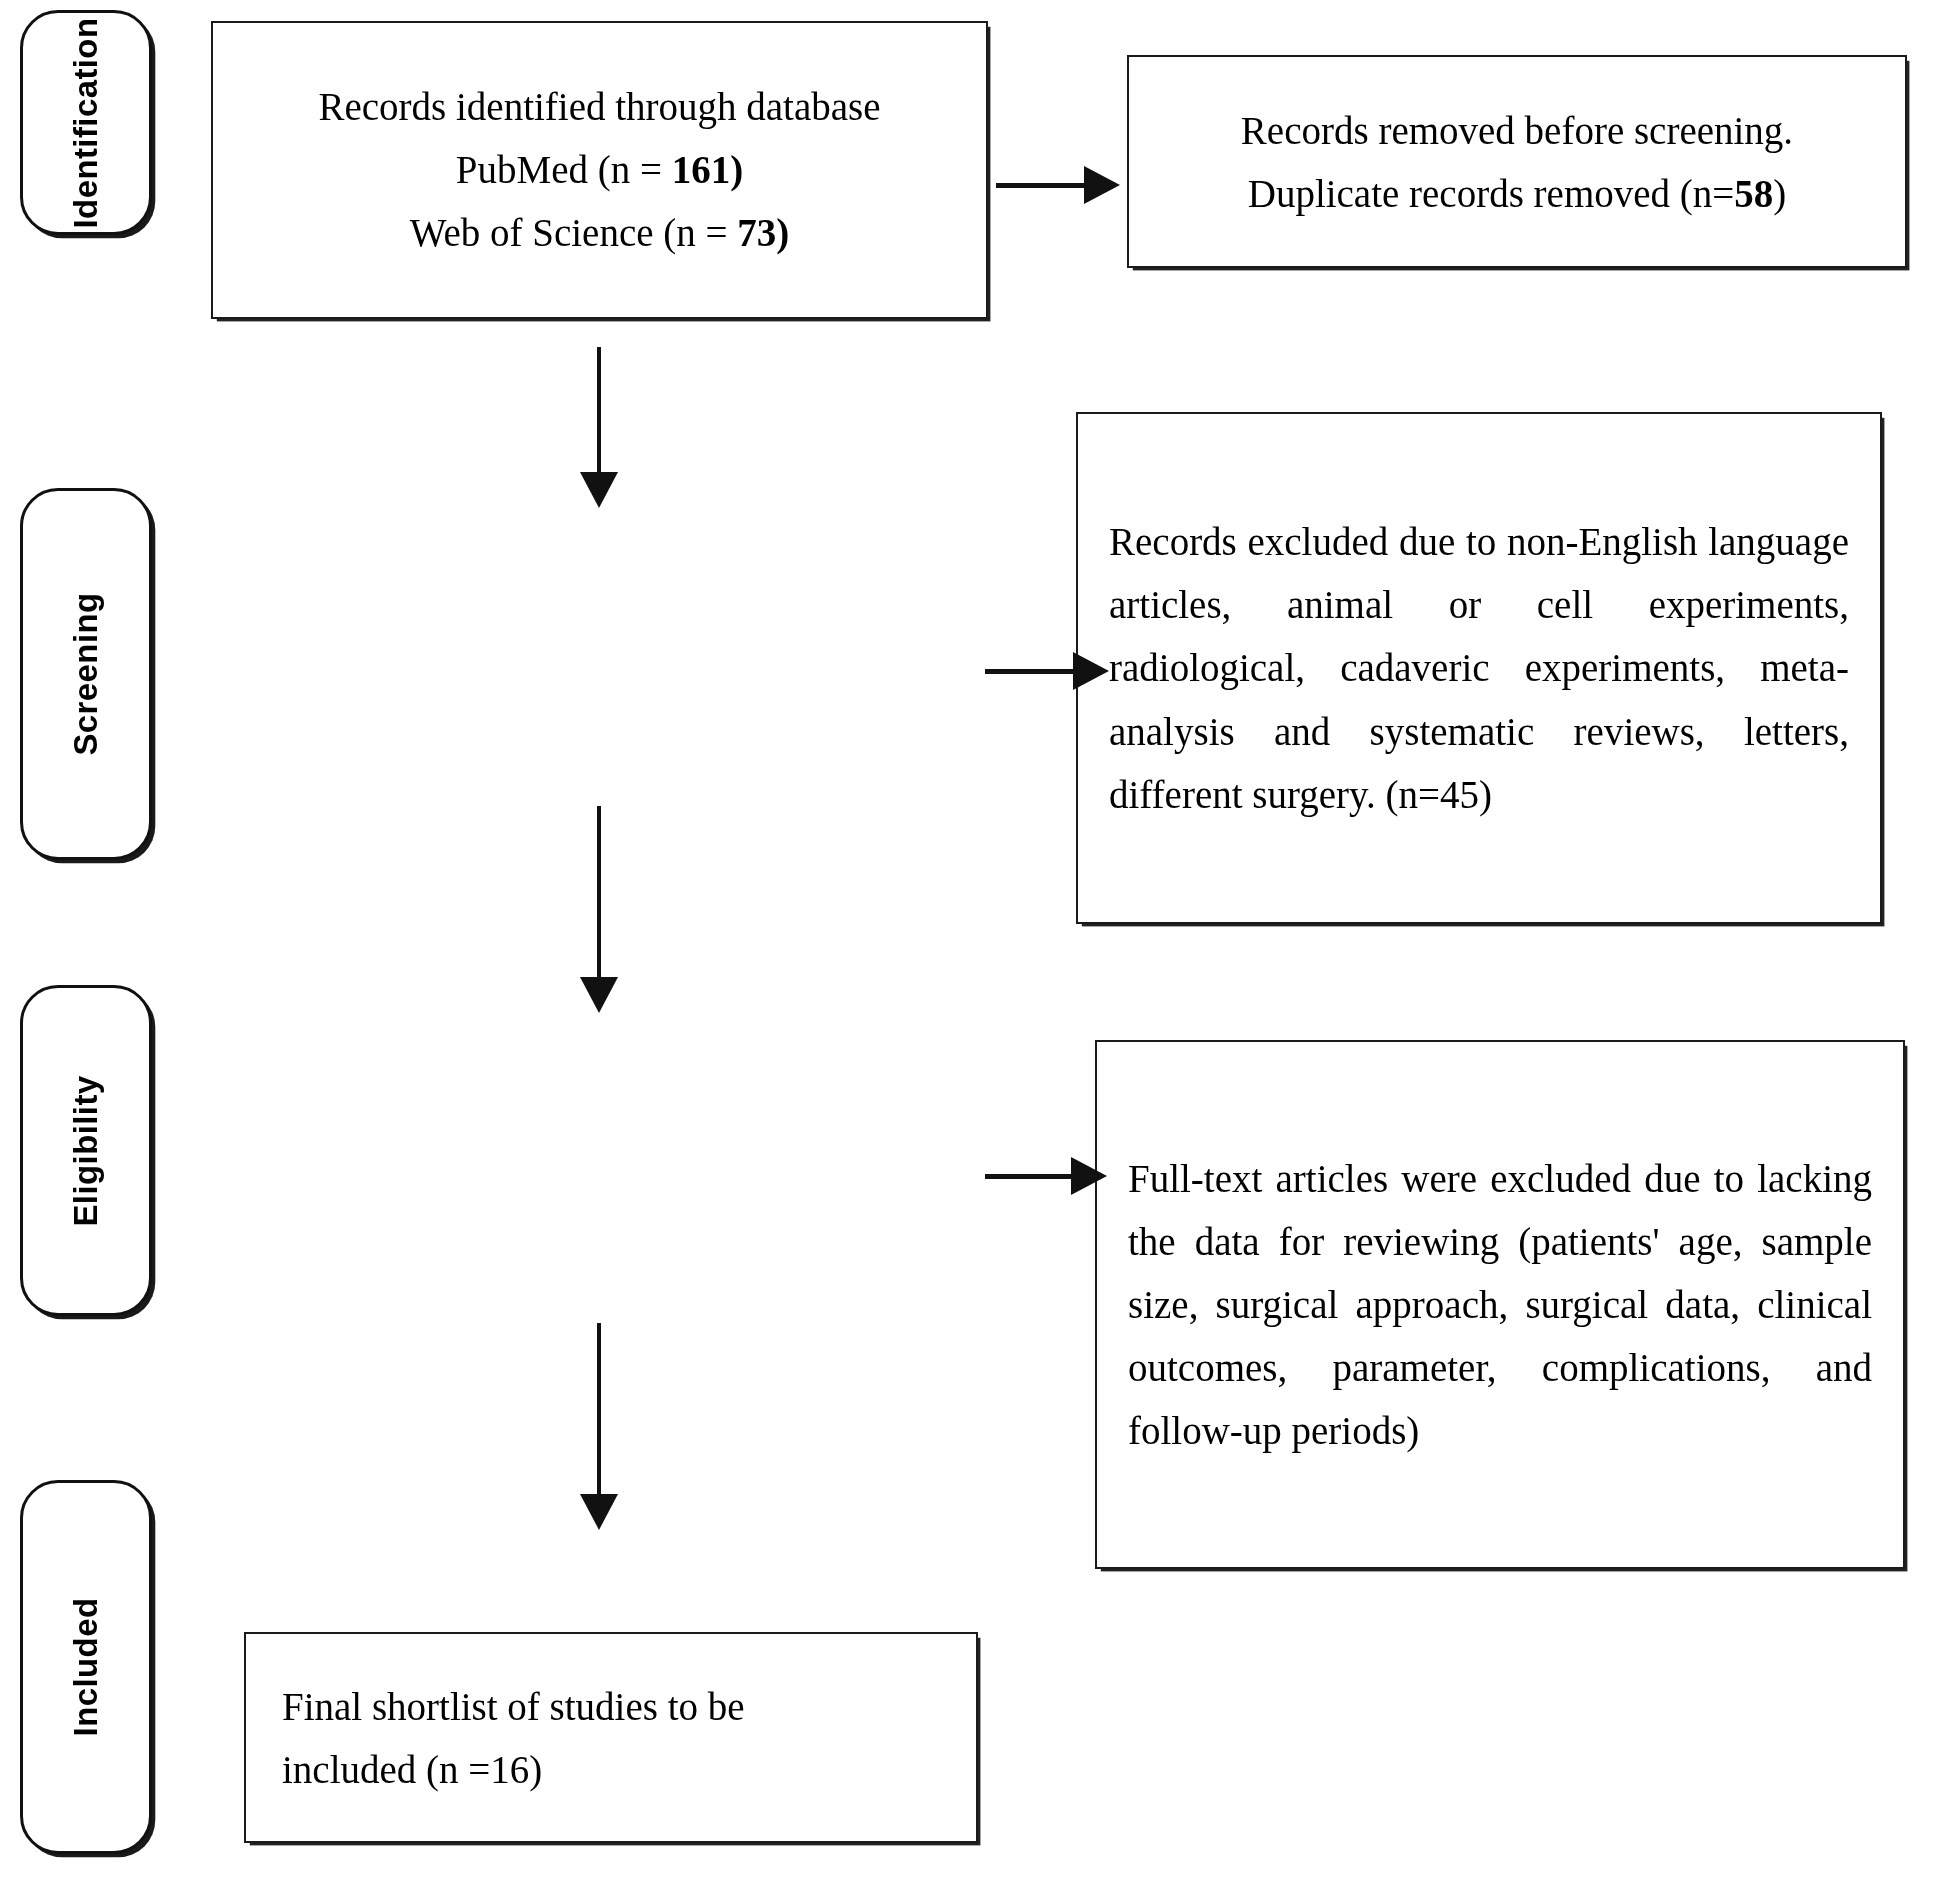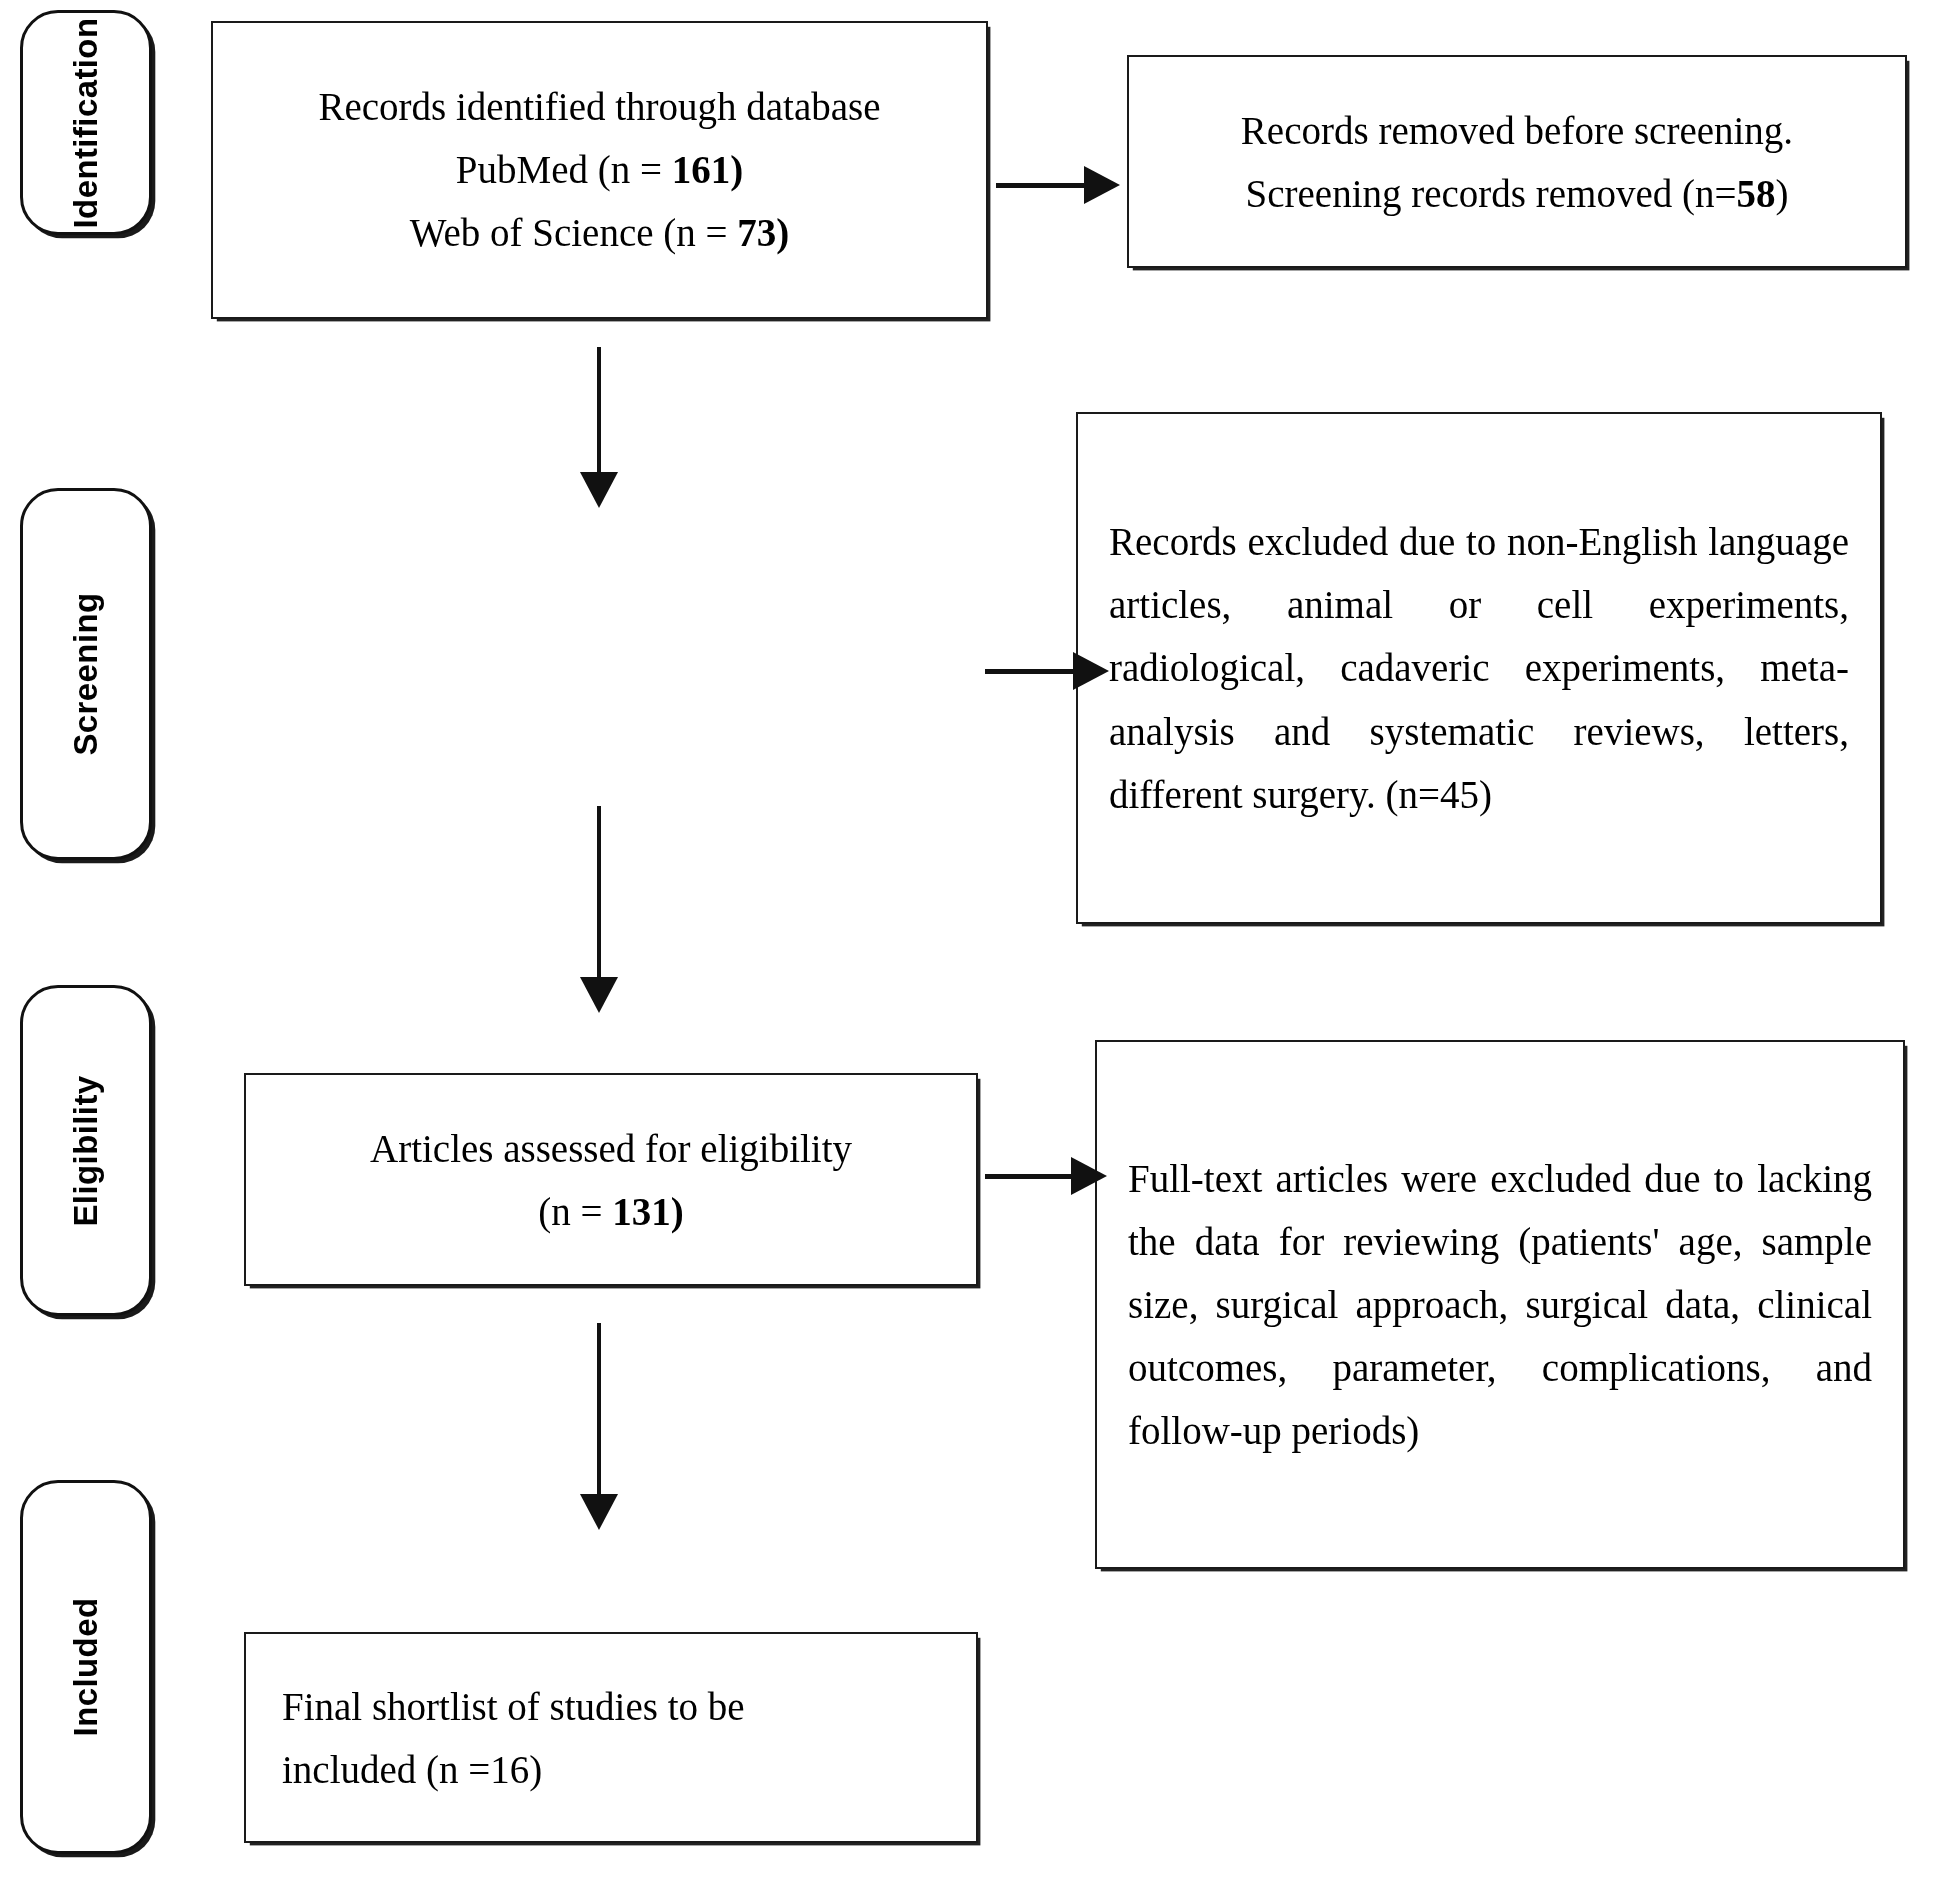--- a/index.html
+++ b/index.html
@@ -134,38 +134,32 @@
 
   <div class="flow-box" style="left:211px; top:20.7px; width:777px; height:298px;">
     <div class="box-text center">
       <span class="ln">Records identified through database</span>
       <span class="ln"><span>PubMed (n = </span><b>161</b><b>)</b></span>
       <span class="ln"><span>Web of Science (n = </span><b>73</b><b>)</b></span>
     </div>
   </div>
 
 
-  <div class="flow-box" style="left:244px; top:1073px; width:734px; height:213px;">
-    <div class="box-text center">
-      <span class="ln">Articles assessed for eligibility</span>
-      <span class="ln"><span>(n = </span><b>131</b><b>)</b></span>
-    </div>
-  </div>
 
   <div class="flow-box" style="left:244px; top:1632px; width:734px; height:211px;">
     <div class="box-text" style="text-align:left; padding:0 36px;">
       <span class="ln">Final shortlist of studies to be</span>
       <span class="ln">included (n =16)</span>
     </div>
   </div>
 
   <div class="flow-box" style="left:1127px; top:55px; width:780px; height:213px;">
     <div class="box-text center" style="padding:0 25px;">
       <span class="ln">Records removed before screening.</span>
-      <span class="ln"><span>Screening records removed (n=</span><b>58</b><span>)</span></span>
+      <span class="ln"><span>Duplicate records removed (n=</span><b>58</b><span>)</span></span>
     </div>
   </div>
 
   <div class="flow-box" style="left:1076px; top:412px; width:806px; height:512px;">
     <div class="box-text justify">Records excluded due to non-English language articles, animal or cell experiments, radiological, cadaveric experiments, meta-analysis and systematic reviews, letters, different surgery. (n=45)</div>
   </div>
 
   <div class="flow-box" style="left:1095px; top:1040px; width:810px; height:529px;">
     <div class="box-text justify">Full-text articles were excluded due to lacking the data for reviewing (patients' age, sample size, surgical approach, surgical data, clinical outcomes, parameter, complications, and follow-up periods)</div>
   </div>

